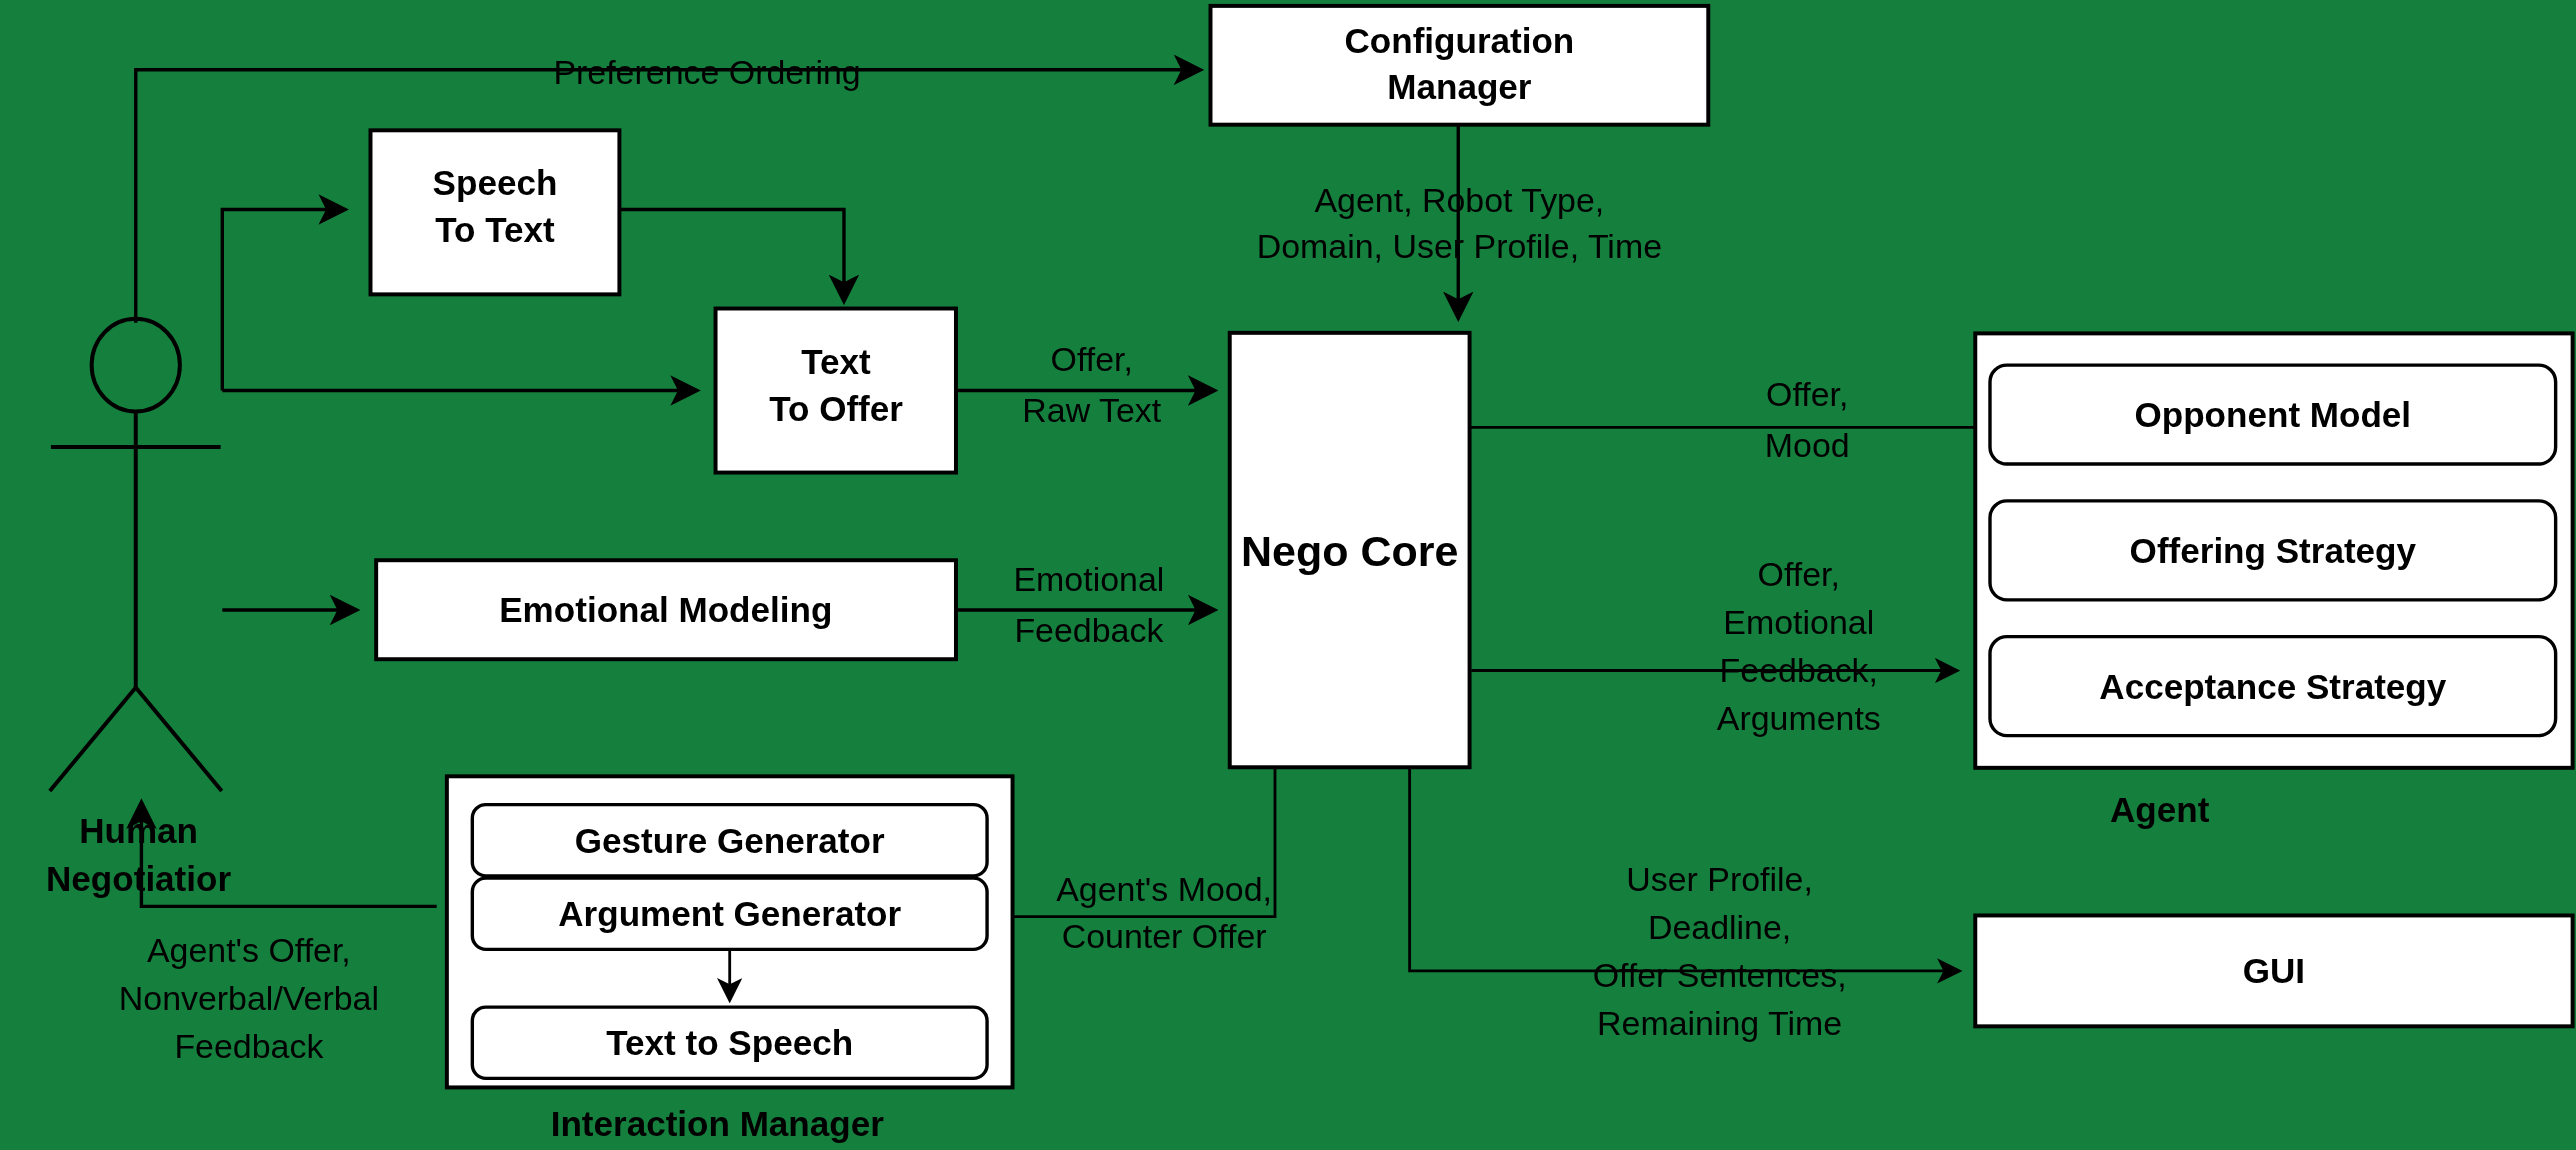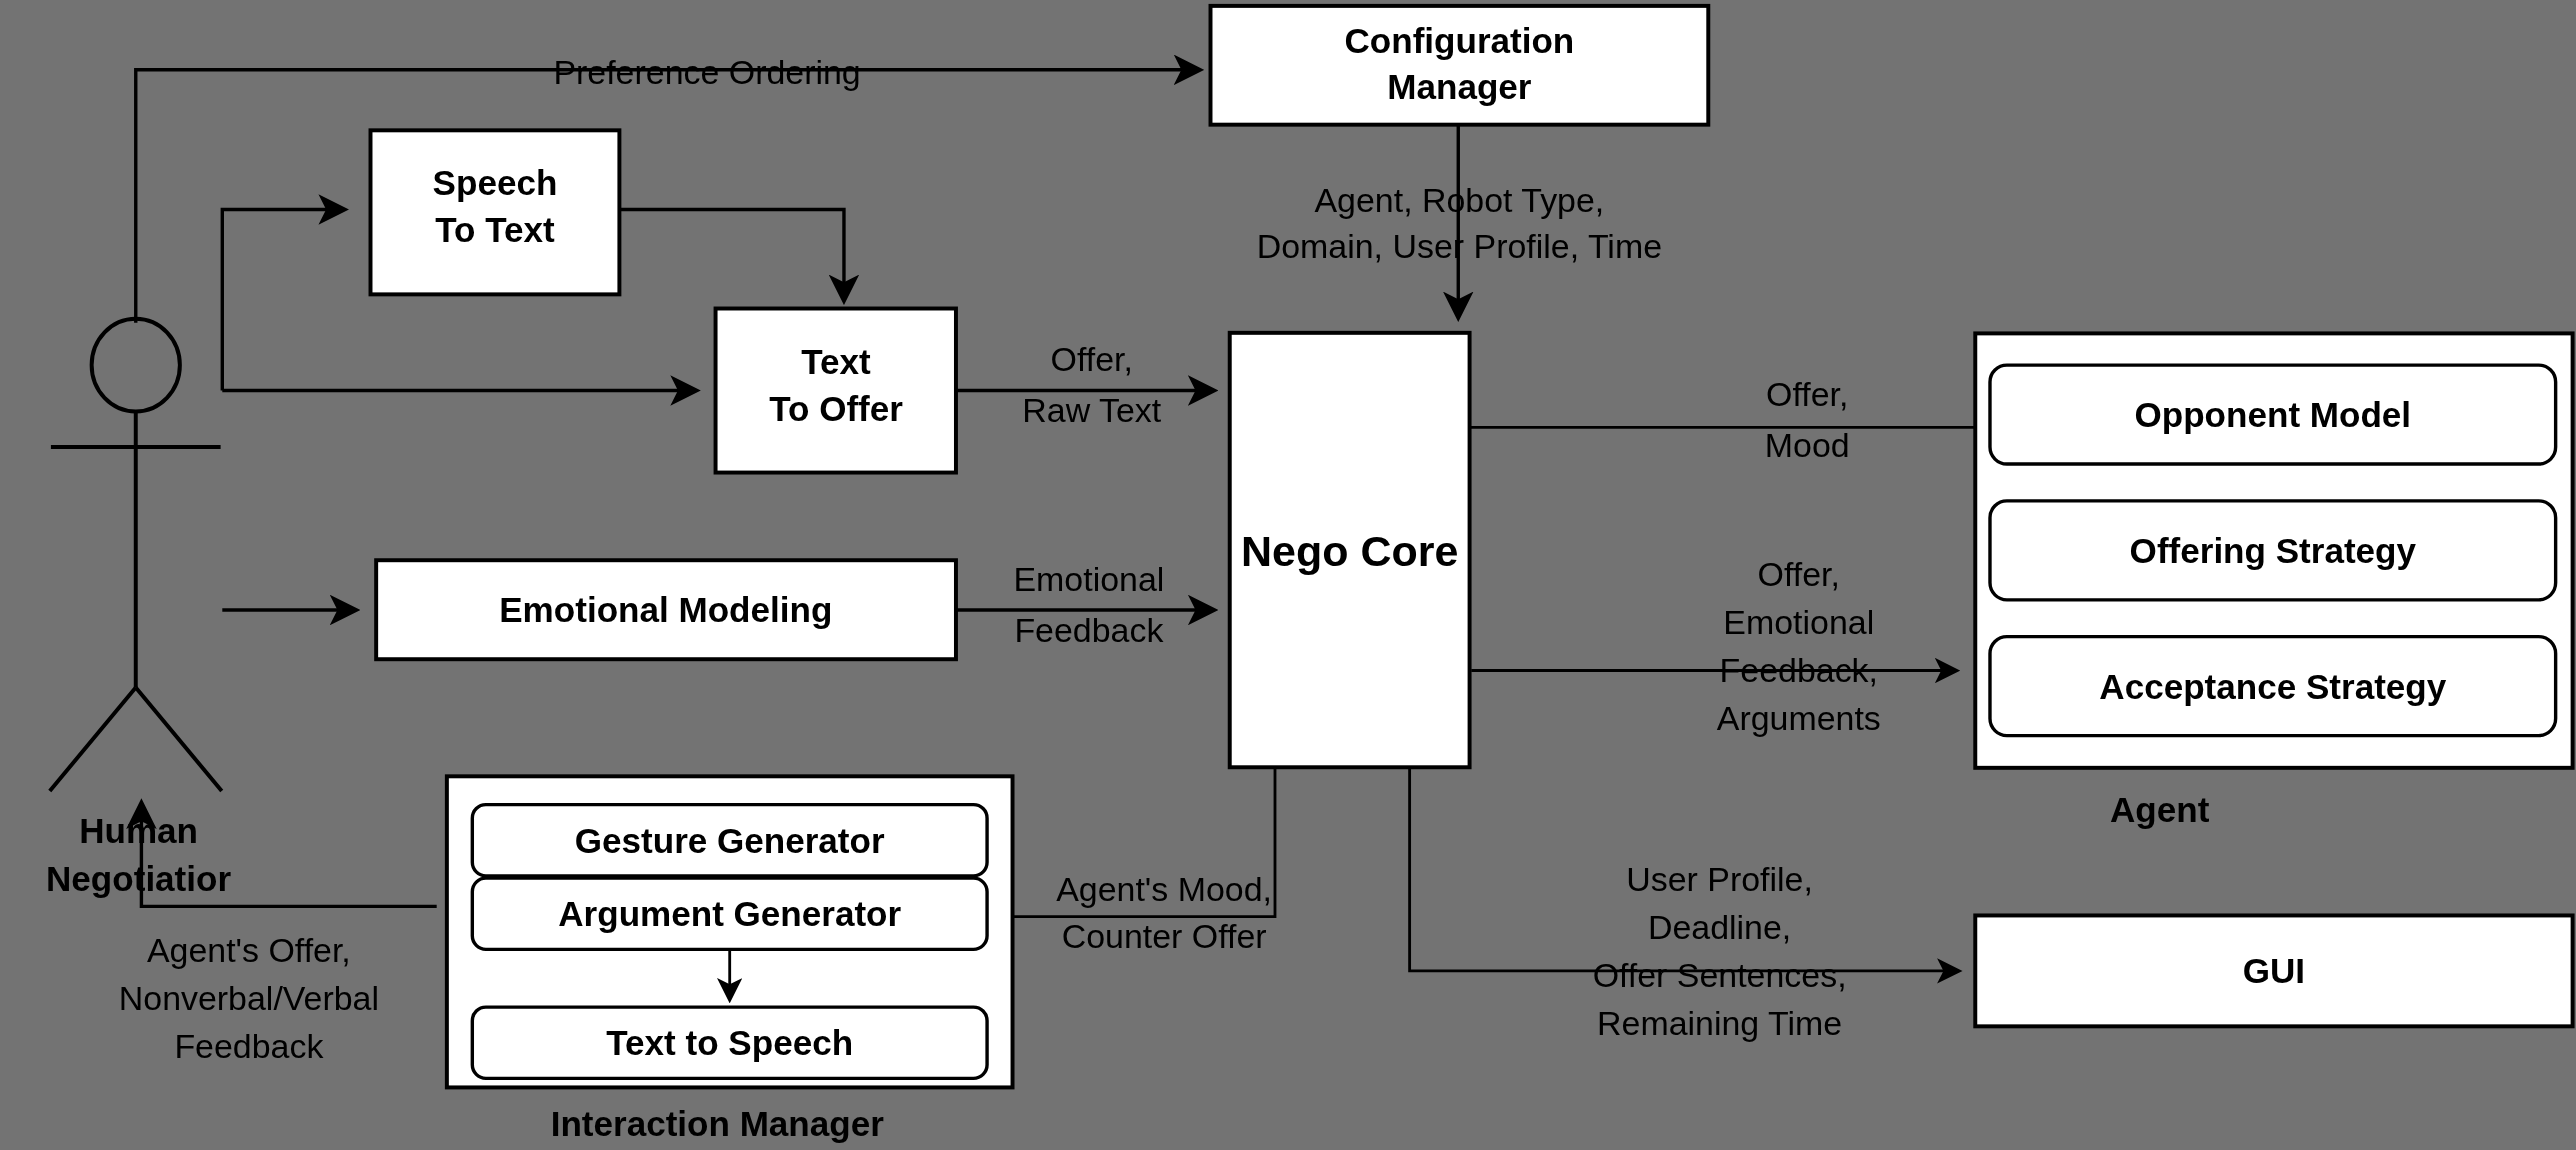--- a/index.html
+++ b/index.html
@@ -4,21 +4,21 @@
 <style>
   html, body {
     margin: 0;
     padding: 0;
     background: #ffffff;
   }
   #canvas {
     position: relative;
     width: 2576px;
     height: 1151px;
-    background: #737373;
+    background: #15803d;
     font-family: "Liberation Sans", sans-serif;
   }
   svg.diagram {
     position: absolute;
     inset: 0;
     width: 2576px;
     height: 1151px;
   }
   .box {
     fill: #ffffff;

